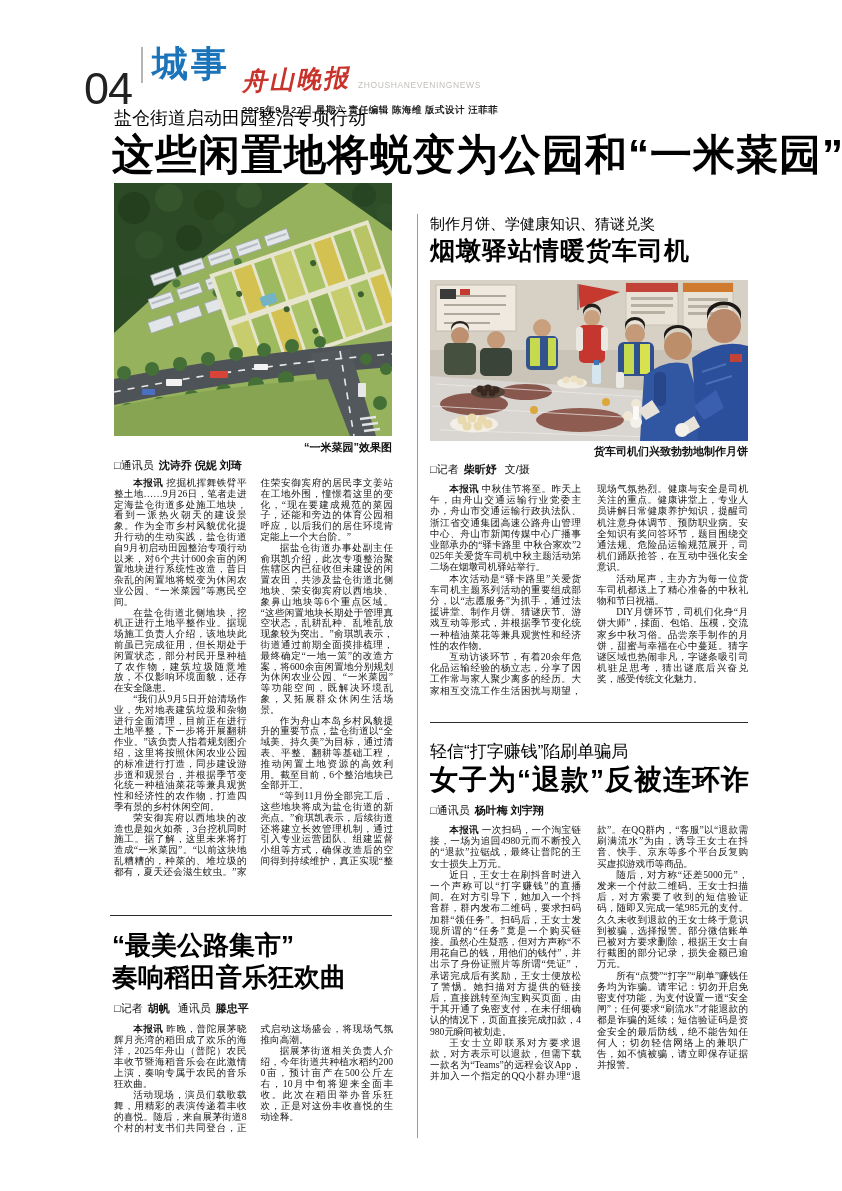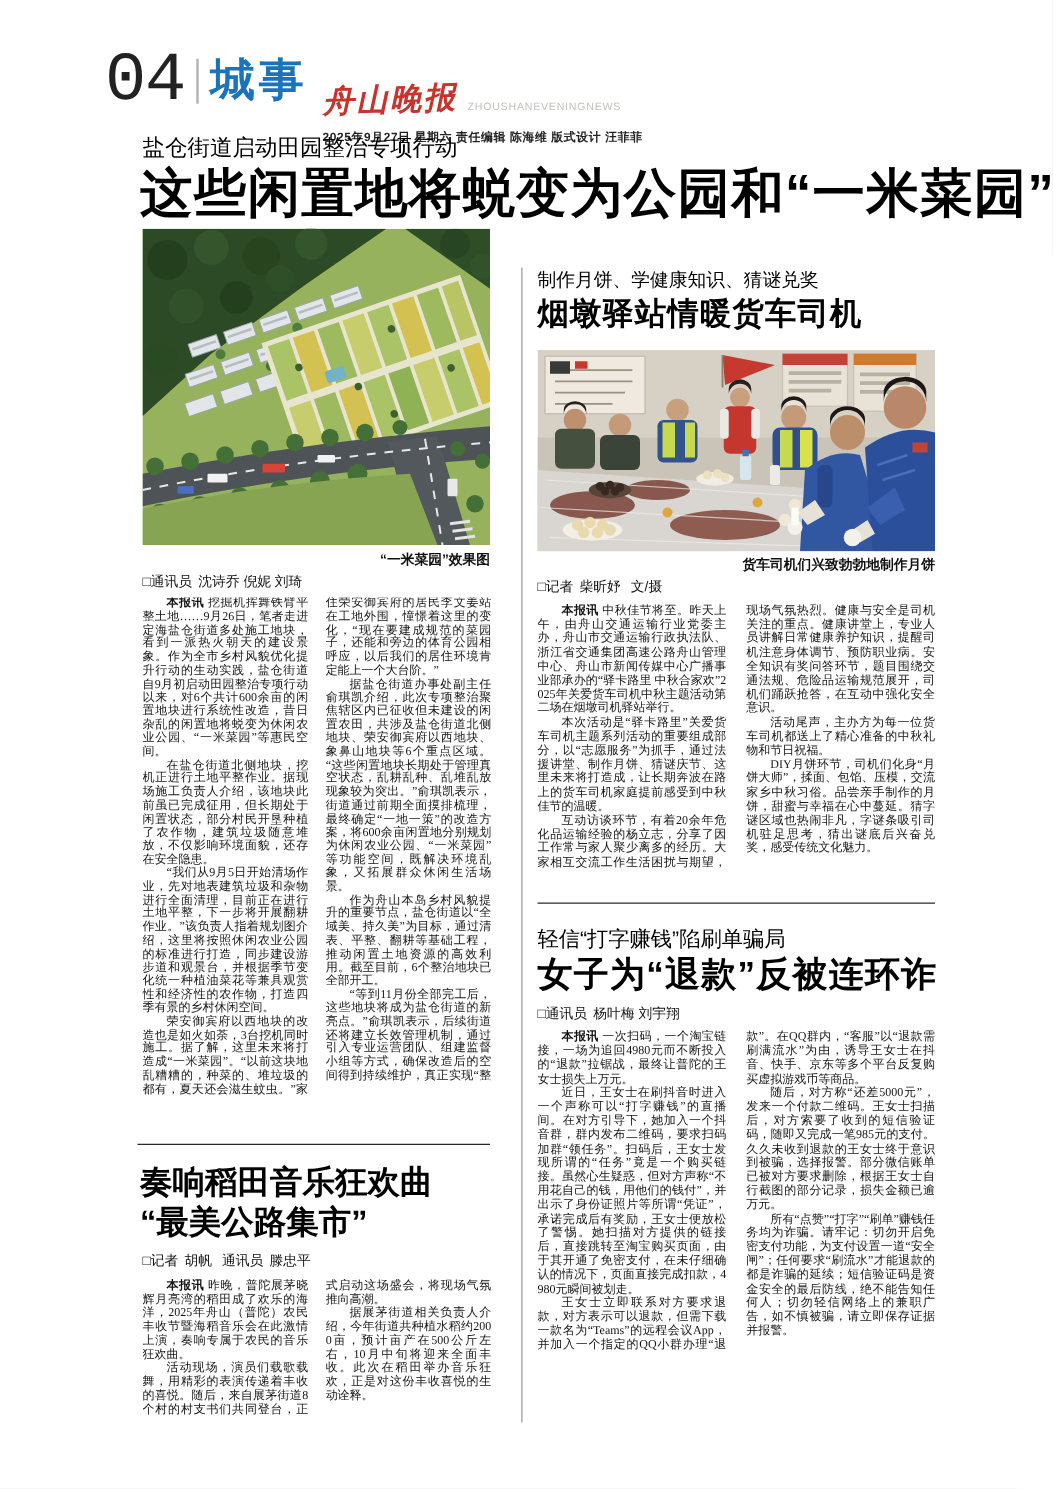--- a/index.html
+++ b/index.html
@@ -3,34 +3,34 @@
 <meta charset="utf-8">
 <style>
   html,body { margin:0; padding:0; background:#e9e9e9; }
   .page {
     position:relative; width:842px; height:1191px; margin:0 auto;
     background:#ffffff; overflow:hidden;
     font-family:"Liberation Serif","DejaVu Serif",serif; color:#1a1a1a;
   }
   
   .hdr { position:absolute; left:84px; top:42px; display:flex; align-items:flex-start; }
-  .pagenum { font-family:Liberation Mono, monospace; font-size:55px; line-height:46px; color:#222; letter-spacing:-1px; }
+  .pagenum { font-family:Liberation Sans, sans-serif; font-size:45px; line-height:46px; color:#222; letter-spacing:-1px;margin-top:24px; }
   .hdr-bar { width:2px; height:36px; background:#b5b5b5; margin:5px 9px 0 9px; }
   .section-name { font-family:"Liberation Sans",sans-serif; font-weight:bold; font-size:36px; line-height:44px; color:#1b74b9; letter-spacing:3px; }
   .mast-block { margin-left:12px; padding-top:3px; }
   .mast-row { display:flex; align-items:baseline; }
   .masthead { font-family:"DejaVu Serif",serif; font-style:italic; font-weight:bold; font-size:25px; line-height:26px; color:#c8332b; transform:rotate(-2deg); letter-spacing:2px; }
   .mast-en { font-family:"Liberation Sans",sans-serif; font-size:8.5px; color:#c3bfba; letter-spacing:.6px; margin-left:8px;margin-top:35px; }
   .dateline { font-family:"Liberation Sans",sans-serif; font-size:9.5px; font-weight:bold; color:#222; margin-top:11px; letter-spacing:.5px; }
   
   .kicker { position:absolute; font-family:"Liberation Sans",sans-serif; color:#000; }
   .headline { position:absolute; font-family:"Liberation Sans",sans-serif; font-weight:bold; color:#000; white-space:nowrap; }
   .caption { position:absolute; font-family:"Liberation Sans",sans-serif; font-weight:bold; font-size:11px; color:#111; text-align:right; }
   .byline { position:absolute; font-family:"Liberation Sans",sans-serif; font-size:11px; color:#111; }
-  .byline .names { font-weight:normal; margin-left:5px; }
+  .byline .names { font-weight:bold; margin-left:5px; }
   .byline .role2 { margin-left:8px; }
   .body-cols { position:absolute; column-count:2; column-gap:14px; overflow:hidden;
                font-size:9.6px; line-height:11px; text-align:justify; word-break:break-all; color:#141414; }
   .body-cols p { margin:0; text-indent:2em; }
   .body-cols p strong { font-family:"Liberation Sans",sans-serif; }
   .photo { position:absolute; display:block; }
   .hrule { position:absolute; height:1px; background:#2a2a2a; }
   .vrule { position:absolute; width:1px; background:#9a9a9a; }
 </style>
 </head>
@@ -188,22 +188,22 @@
       <p>“我们从9月5日开始清场作业，先对地表建筑垃圾和杂物进行全面清理，目前正在进行土地平整，下一步将开展翻耕作业。”该负责人指着规划图介绍，这里将按照休闲农业公园的标准进行打造，同步建设游步道和观景台，并根据季节变化统一种植油菜花等兼具观赏性和经济性的农作物，打造四季有景的乡村休闲空间。</p>
       <p>荣安御宾府以西地块的改造也是如火如荼，3台挖机同时施工。据了解，这里未来将打造成“一米菜园”。“以前这块地乱糟糟的，种菜的、堆垃圾的都有，夏天还会滋生蚊虫。”家住荣安御宾府的居民李文姜站在工地外围，憧憬着这里的变化，“现在要建成规范的菜园子，还能和旁边的体育公园相呼应，以后我们的居住环境肯定能上一个大台阶。”</p>
       <p>据盐仓街道办事处副主任俞琪凯介绍，此次专项整治聚焦辖区内已征收但未建设的闲置农田，共涉及盐仓街道北侧地块、荣安御宾府以西地块、象鼻山地块等6个重点区域。“这些闲置地块长期处于管理真空状态，乱耕乱种、乱堆乱放现象较为突出。”俞琪凯表示，街道通过前期全面摸排梳理，最终确定“一地一策”的改造方案，将600余亩闲置地分别规划为休闲农业公园、“一米菜园”等功能空间，既解决环境乱象，又拓展群众休闲生活场景。</p>
       <p>作为舟山本岛乡村风貌提升的重要节点，盐仓街道以“全域美、持久美”为目标，通过清表、平整、翻耕等基础工程，推动闲置土地资源的高效利用。截至目前，6个整治地块已全部开工。</p>
       <p>“等到11月份全部完工后，这些地块将成为盐仓街道的新亮点。”俞琪凯表示，后续街道还将建立长效管理机制，通过引入专业运营团队、组建监督小组等方式，确保改造后的空间得到持续维护，真正实现“整治一片、美化一片、受益一片”。</p>
     </div>
 
   <div class="hrule" style="left:110px; top:915px; width:282px;"></div>
 
   <div class="headline" style="left:112px; top:929px; font-size:26px; line-height:32px;">
+    <div>“最美公路集市”</div>
     <div>奏响稻田音乐狂欢曲</div>
-    <div>“最美公路集市”</div>
   </div>
   <div class="byline" style="left:114px; top:1001px;">
     <span>□记者</span><span class="names">胡帆</span><span class="role2">通讯员</span><span class="names">滕忠平</span>
   </div>
   <div class="body-cols" style="left:114px; top:1023px; width:279px; height:114px;">
       <p><strong>本报讯</strong> 昨晚，普陀展茅晓辉月亮湾的稻田成了欢乐的海洋，2025年舟山（普陀）农民丰收节暨海稻音乐会在此激情上演，奏响专属于农民的音乐狂欢曲。</p>
       <p>活动现场，演员们载歌载舞，用精彩的表演传递着丰收的喜悦。随后，来自展茅街道8个村的村支书们共同登台，正式启动这场盛会，将现场气氛推向高潮。</p>
       <p>据展茅街道相关负责人介绍，今年街道共种植水稻约2000亩，预计亩产在500公斤左右，10月中旬将迎来全面丰收。此次在稻田举办音乐狂欢，正是对这份丰收喜悦的生动诠释。</p>
     </div>
 
@@ -329,21 +329,21 @@
       <rect x="300" y="74" width="12" height="8" fill="#c24438"></rect>
     </g>
   </svg>
   <div class="caption" style="left:430px; top:444px; width:318px;">货车司机们兴致勃勃地制作月饼</div>
 
   <div class="byline" style="left:430px; top:462px;">
     <span>□记者</span><span class="names">柴昕妤</span><span class="role2">文/摄</span>
   </div>
   <div class="body-cols" style="left:430px; top:483px; width:318px; height:224px; column-gap:16px; line-height:11.2px;">
       <p><strong>本报讯</strong> 中秋佳节将至。昨天上午，由舟山交通运输行业党委主办，舟山市交通运输行政执法队、浙江省交通集团高速公路舟山管理中心、舟山市新闻传媒中心广播事业部承办的“驿卡路里 中秋合家欢”2025年关爱货车司机中秋主题活动第二场在烟墩司机驿站举行。</p>
-      <p>本次活动是“驿卡路里”关爱货车司机主题系列活动的重要组成部分，以“志愿服务”为抓手，通过法援讲堂、制作月饼、猜谜庆节、这里未来将打造成，让长期奔波在路上的货车司机家庭提前感受到中秋佳节的温暖。</p>
+      <p>本次活动是“驿卡路里”关爱货车司机主题系列活动的重要组成部分，以“志愿服务”为抓手，通过法援讲堂、制作月饼、猜谜庆节、游戏互动等形式，并根据季节变化统一种植油菜花等兼具观赏性和经济性的农作物。</p>
       <p>互动访谈环节，有着20余年危化品运输经验的杨立志，分享了因工作常与家人聚少离多的经历。大家相互交流工作生活困扰与期望，现场气氛热烈。健康与安全是司机关注的重点。健康讲堂上，专业人员讲解日常健康养护知识，提醒司机注意身体调节、预防职业病。安全知识有奖问答环节，题目围绕交通法规、危险品运输规范展开，司机们踊跃抢答，在互动中强化安全意识。</p>
       <p>活动尾声，主办方为每一位货车司机都送上了精心准备的中秋礼物和节日祝福。</p>
       <p>DIY月饼环节，司机们化身“月饼大师”，揉面、包馅、压模，交流家乡中秋习俗。品尝亲手制作的月饼，甜蜜与幸福在心中蔓延。猜字谜区域也热闹非凡，字谜条吸引司机驻足思考，猜出谜底后兴奋兑奖，感受传统文化魅力。</p>
     </div>
 
   <div class="hrule" style="left:430px; top:722px; width:318px;"></div>
 
   <div class="kicker" style="left:430px; top:740px; font-size:17px;">轻信“打字赚钱”陷刷单骗局</div>
   <div class="headline" style="left:430px; top:761px; font-size:28px; letter-spacing:1px;">女子为“退款”反被连环诈</div>
   <div class="byline" style="left:430px; top:803px;">

